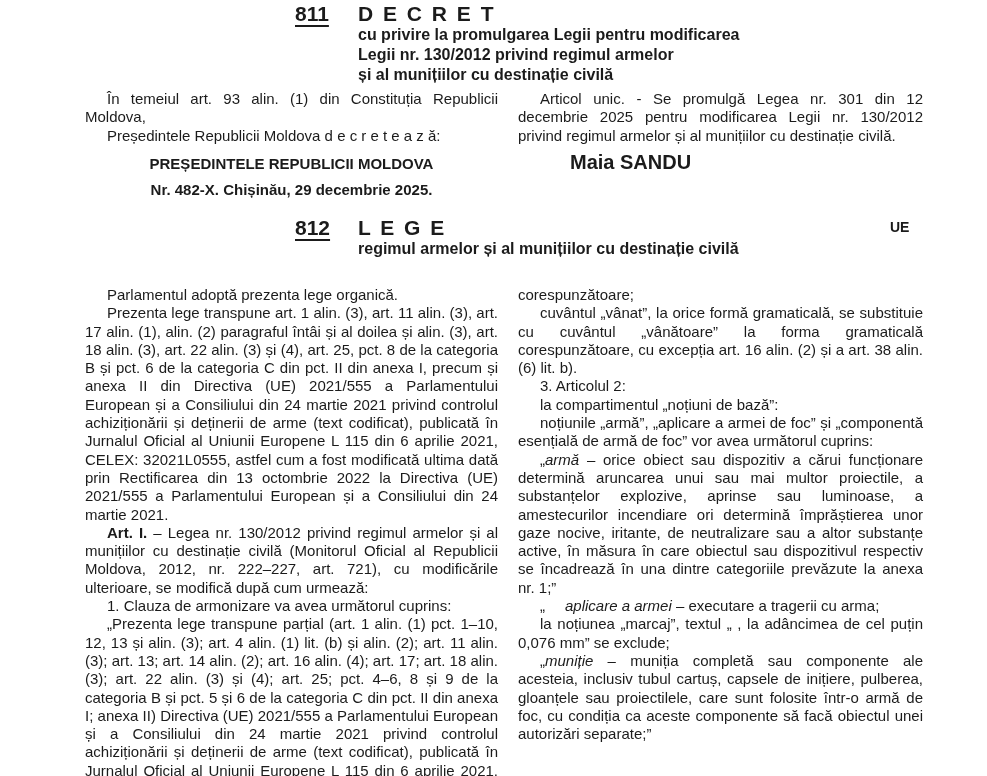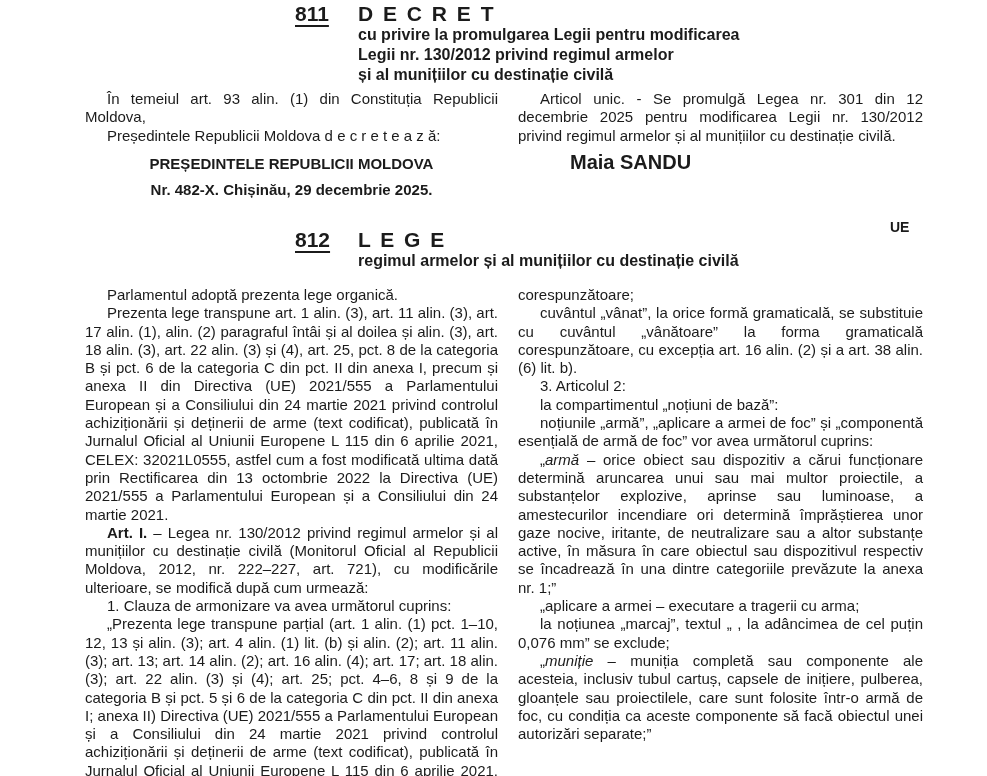--- a/index.html
+++ b/index.html
@@ -67,21 +67,21 @@
       <p class="p"><span>Președintele Republicii Moldova  d e c r e t e a z ă:</span></p>
       <p class="center-bold">PREȘEDINTELE REPUBLICII MOLDOVA</p>
       <p class="center-bold small">Nr. 482-X. Chișinău, 29 decembrie 2025.</p>
     </div>
     <div class="col-r">
       <p class="p"><span style="font-weight: normal;">Articol unic.</span><span> - Se promulgă Legea nr. 301 din 12 decembrie 2025 pentru modificarea Legii nr. 130/2012 privind regimul armelor și al munițiilor cu destinație civilă.</span></p>
       <p class="signature">Maia SANDU</p>
     </div>
   </div>
 
-  <div class="doc-header" style="top:228px">
+  <div class="doc-header" style="top:216px">
     <div class="doc-num">812</div>
     <div class="doc-titles">
       <div class="doc-type">L E G E</div>
       <div class="doc-title">regimul armelor și al munițiilor cu destinație civilă</div>
     </div>
   </div>
   <div class="ue-badge">UE</div>
 
   <div class="cols" style="top:286px">
     <div class="col-l">
@@ -91,19 +91,19 @@
       <p class="p"><span>1. Clauza de armonizare va avea următorul cuprins:</span></p>
       <p class="p"><span>„Prezenta lege transpune parțial (art. 1 alin. (1) pct. 1–10, 12, 13 și alin. (3); art. 4 alin. (1) lit. (b) și alin. (2); art. 11 alin. (3); art. 13; art. 14 alin. (2); art. 16 alin. (4); art. 17; art. 18 alin. (3); art. 22 alin. (3) și (4); art. 25; pct. 4–6, 8 și 9 de la categoria B și pct. 5 și 6 de la categoria C din pct. II din anexa I; anexa II) Directiva (UE) 2021/555 a Parlamentului European și a Consiliului din 24 martie 2021 privind controlul achiziționării și deținerii de arme (text codificat), publicată în Jurnalul Oficial al Uniunii Europene L 115 din 6 aprilie 2021, CELEX: 32021L0555, astfel cum a fost modificată ultima dată prin Rectificarea din 13 octombrie 2022 la Directiva (UE) 2021/555 a Parlamentului European</span></p>
     </div>
     <div class="col-r">
       <p class="p noindent"><span>corespunzătoare;</span></p>
       <p class="p"><span>cuvântul „vânat”, la orice formă gramaticală, se substituie cu cuvântul „vânătoare” la forma gramaticală corespunzătoare, cu excepția art. 16 alin. (2) și a art. 38 alin. (6) lit. b).</span></p>
       <p class="p"><span>3. Articolul 2:</span></p>
       <p class="p"><span>la compartimentul „noțiuni de bază”:</span></p>
       <p class="p"><span>noțiunile „armă”, „aplicare a armei de foc” și „componentă esențială de armă de foc” vor avea următorul cuprins:</span></p>
       <p class="p"><span>„</span><span style="font-style: italic;">armă</span><span> – orice obiect sau dispozitiv a cărui funcționare determină aruncarea unui sau mai multor proiectile, a substanțelor explozive, aprinse sau luminoase, a amestecurilor incendiare ori determină împrăștierea unor gaze nocive, iritante, de neutralizare sau a altor substanțe active, în măsura în care obiectul sau dispozitivul respectiv se încadrează în una dintre categoriile prevăzute la anexa nr. 1;”</span></p>
-      <p class="p"><span>„</span><span style="">aplicare a armei</span><span> – executare a tragerii cu arma;</span></p>
+      <p class="p"><span>„</span><span style="font-style: italic; margin-left: 20px;">aplicare a armei</span><span> – executare a tragerii cu arma;</span></p>
       <p class="p"><span>la noțiunea „marcaj”, textul „ , la adâncimea de cel puțin 0,076 mm” se exclude;</span></p>
       <p class="p"><span>„</span><span style="font-style: italic;">muniție</span><span> – muniția completă sau componente ale acesteia, inclusiv tubul cartuș, capsele de inițiere, pulberea, gloanțele sau proiectilele, care sunt folosite într-o armă de foc, cu condiția ca aceste componente să facă obiectul unei autorizări separate;”</span></p>
     </div>
   </div>
 
 </div>
 
 </body></html>

